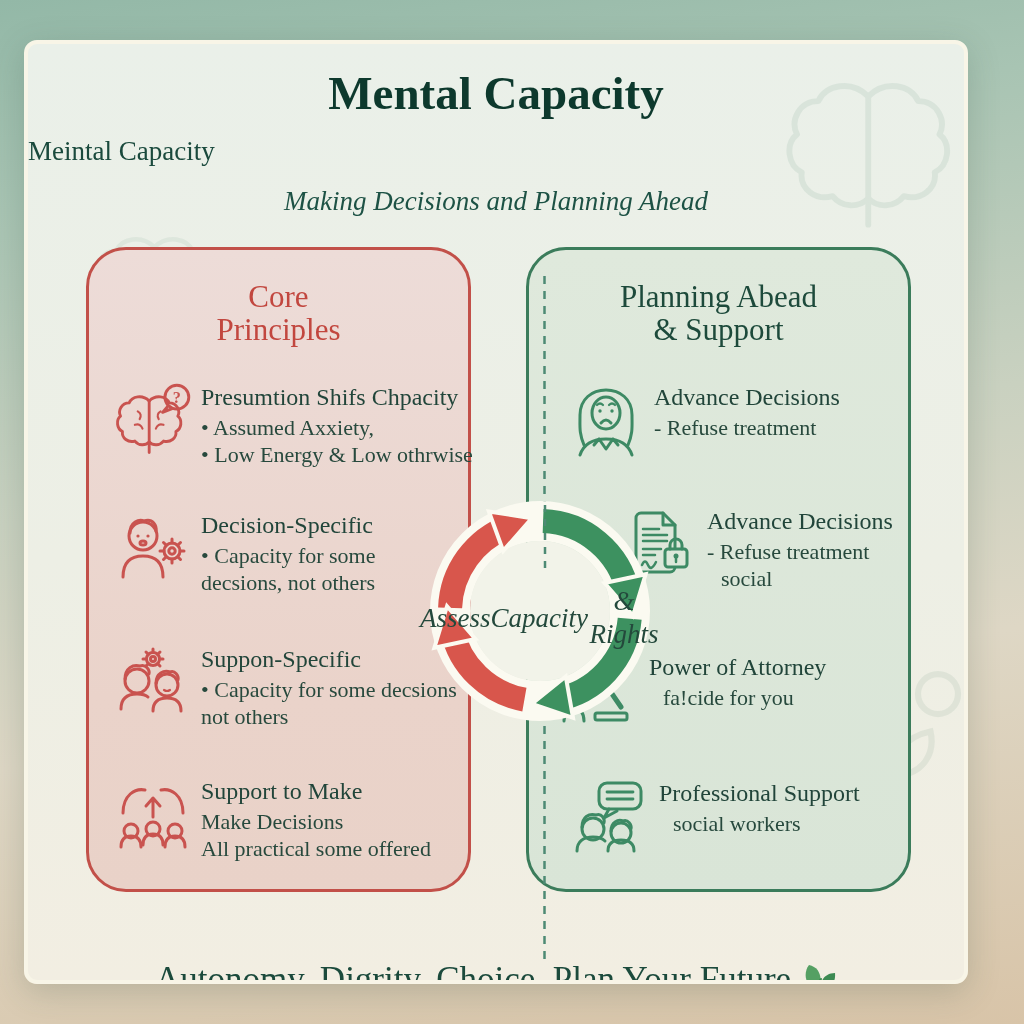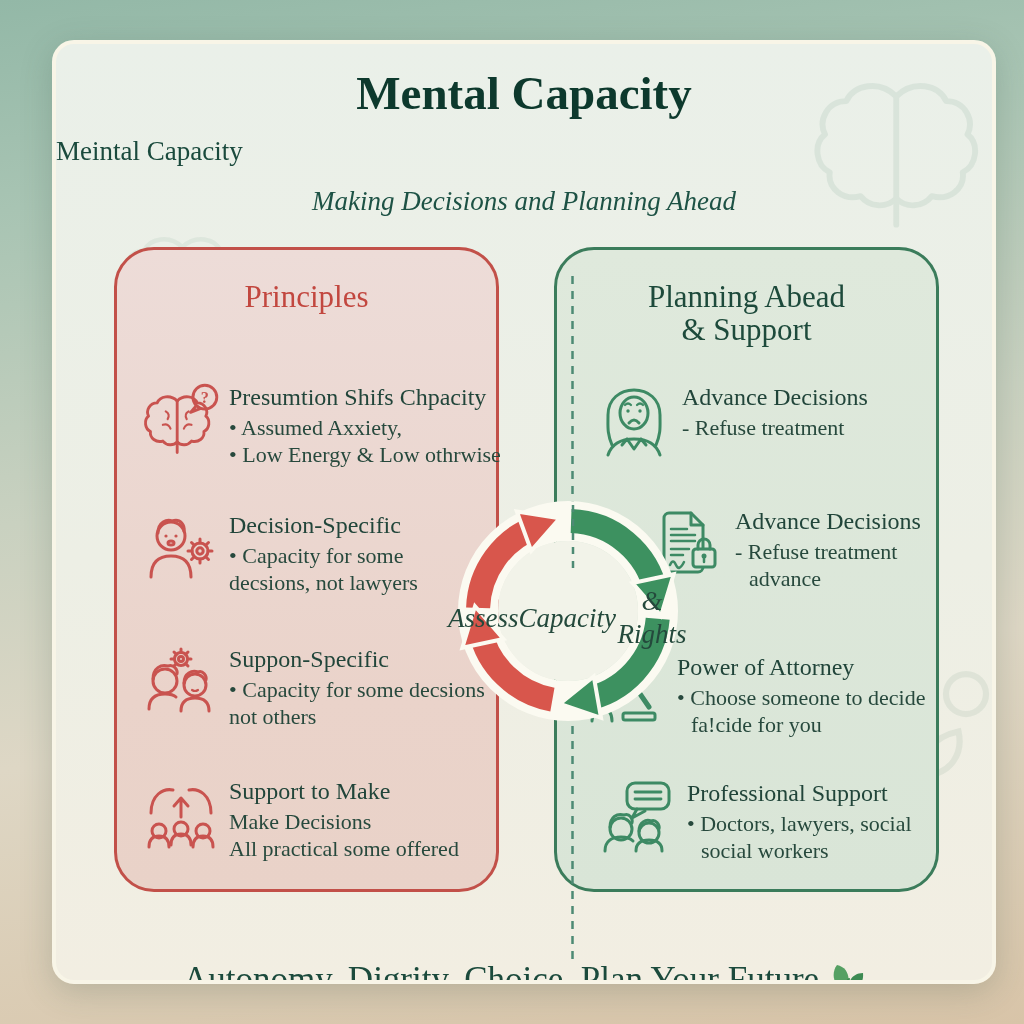--- a/index.html
+++ b/index.html
@@ -2,22 +2,22 @@
 <html><head>
 <meta charset="utf-8">
 <style>
   html,body{margin:0;padding:0;background:#888;}
   .canvas{
     position:relative;width:1024px;height:1024px;overflow:hidden;
     font-family:"Liberation Serif","DejaVu Serif",serif;
     background:linear-gradient(172deg,#93b8a7 0%,#a8c4b3 18%,#c9d1c0 45%,#ded7c5 66%,#d8c4a8 100%);
   }
   .card{
-    position:absolute;left:52px;top:40px;width:944px;height:944px;
-    border-radius:22px;border:4px solid #f8f5e7;box-sizing:border-box;
+    position:absolute;left:24px;top:40px;width:944px;height:944px;
+    border-radius:13px;border:4px solid #f8f5e7;box-sizing:border-box;
     background:linear-gradient(180deg,#eaf0e9 0%,#edefe5 55%,#f2eee2 100%);
     box-shadow:0 8px 32px rgba(55,80,68,.22);overflow:hidden;
   }
   .wm{position:absolute;opacity:.08;pointer-events:none;}
   .h-title{position:absolute;top:22px;left:0;width:100%;text-align:center;
     font-size:47px;font-weight:bold;color:#0d392d;}
   .h-sub{position:absolute;top:92px;left:0;width:100%;text-align:left;
     font-size:27px;color:#1a4a3d;}
   .h-tag{position:absolute;top:142px;left:0;width:100%;text-align:center;
     font-size:27px;font-style:italic;color:#1d5245;}
@@ -72,20 +72,21 @@
     <div class="h-title">Mental Capacity</div>
     <div class="h-sub">Meintal Capacity</div>
     <div class="h-tag">Making Decisions and Planning Ahead</div>
 
     <svg class="divider" width="5" height="684" viewBox="0 0 5 684">
       <line x1="2.5" y1="0" x2="2.5" y2="684" stroke="#4d8a74" stroke-width="2.5" stroke-dasharray="8 7"></line>
     </svg>
 
     <div class="panel panel-left">
       <div class="panel-title">
+        <div>Core</div>
         <div>Principles</div>
       </div>
 
       <div class="item" style="left:22px;top:128px">
         <div class="icon-box">
           <svg width="84" height="80" viewBox="0 0 88 80" fill="none" stroke="#c9534f" stroke-width="3" stroke-linecap="round" stroke-linejoin="round">
             <path d="M40 19 C33 12 22 14 19 21 C11 21 7 29 10 35 C5 39 6 48 12 51 C11 58 18 63 25 61 C29 66 36 66 40 62"></path>
             <path d="M40 19 C47 12 58 14 61 21 C69 21 73 29 70 35 C75 39 74 48 68 51 C69 58 62 63 55 61 C51 66 44 66 40 62"></path>
             <path d="M40 19 L40 62 M40 62 L40 73"></path>
             <path d="M28 30 q5 3 2 8 M52 30 q-5 3 -2 8 M25 44 q6 -2 8 4 M55 44 q-6 -2 -8 4" stroke-width="2.2"></path>
@@ -111,21 +112,21 @@
             <ellipse cx="30" cy="34" rx="3" ry="2"></ellipse>
             <path d="M10 68 C10 52 19 47 30 47 C41 47 50 52 50 68"></path>
             <circle cx="59" cy="42" r="8"></circle>
             <circle cx="59" cy="42" r="3.2"></circle>
             <path d="M67 42 L71 42 M64.7 47.7 L67.5 50.5 M59 50 L59 54 M53.3 47.7 L50.5 50.5 M51 42 L47 42 M53.3 36.3 L50.5 33.5 M59 34 L59 30 M64.7 36.3 L67.5 33.5"></path>
           </svg>
         </div>
         <div class="item-text">
           <div class="item-title">Decision-Specific</div>
           <div class="item-line">• Capacity for some</div>
-          <div class="item-line">decsions, not lawyers</div>
+          <div class="item-line">decsions, not others</div>
         </div>
       </div>
 
       <div class="item" style="left:22px;top:390px">
         <div class="icon-box">
           <svg width="80" height="80" viewBox="0 0 80 80" fill="none" stroke="#c9534f" stroke-width="3" stroke-linecap="round" stroke-linejoin="round">
             <circle cx="40" cy="16" r="6.5"></circle>
             <circle cx="40" cy="16" r="2.5"></circle>
             <path d="M46.5 16 L50 16 M40 9.5 L40 6 M33.5 16 L30 16 M44.6 20.6 L47 23 M35.4 11.4 L33 9 M35.4 20.6 L33 23 M44.6 11.4 L47 9"></path>
             <circle cx="24" cy="38" r="12"></circle>
@@ -200,62 +201,60 @@
             <path d="M23 60 q3 -7 6 0 q3 7 8 -3" stroke-width="2.5"></path>
             <rect x="46" y="44" width="22" height="18" rx="3" fill="#dde8da"></rect>
             <path d="M51 44 V40 a6 6 0 0 1 12 0 V44"></path>
             <circle cx="57" cy="51" r="2.5" fill="#3d8a64" stroke="none"></circle>
             <path d="M57 53 V57" stroke-width="2.5"></path>
           </svg>
         </div>
         <div class="item-text">
           <div class="item-title">Advance Decisions</div>
           <div class="item-line">- Refuse treatment</div>
-          <div class="item-line" style="padding-left:14px">advance</div>
+          <div class="item-line" style="padding-left:14px">social</div>
         </div>
       </div>
 
       <div class="item" style="left:30px;top:398px">
         <div class="icon-box">
           <svg width="80" height="80" viewBox="0 0 80 80" fill="none" stroke="#3d8a64" stroke-width="3" stroke-linecap="round" stroke-linejoin="round">
             <circle cx="13" cy="52" r="7"></circle>
             <path d="M3 70 C3 61 7 58 13 58 C19 58 23 61 23 70"></path>
             <g transform="rotate(-38 44 28)">
               <rect x="31" y="22" width="26" height="12" rx="2"></rect>
               <rect x="26" y="19" width="5" height="18" rx="2"></rect>
               <rect x="57" y="19" width="5" height="18" rx="2"></rect>
             </g>
             <path d="M47 37 L60 56" stroke-width="5"></path>
             <rect x="34" y="62" width="32" height="7" rx="2"></rect>
           </svg>
         </div>
         <div class="item-text">
           <div class="item-title">Power of Attorney</div>
-          <div class="item-line">• Choose someone to decide</div>
           <div class="item-line" style="padding-left:14px">fa!cide for you</div>
         </div>
       </div>
 
       <div class="item" style="left:40px;top:524px">
         <div class="icon-box">
           <svg width="80" height="80" viewBox="0 0 80 80" fill="none" stroke="#3d8a64" stroke-width="3" stroke-linecap="round" stroke-linejoin="round">
             <rect x="28" y="6" width="42" height="26" rx="8"></rect>
             <path d="M38 32 L33 41 L46 34"></path>
             <path d="M36 15 H62 M36 22 H62" stroke-width="2.8"></path>
             <circle cx="22" cy="52" r="11"></circle>
             <path d="M11 50 C11 40 18 36 25 38 C31 36 34 42 33 46"></path>
             <path d="M6 74 C6 64 13 60 22 60 C28 60 32 62 34 64"></path>
             <circle cx="50" cy="56" r="10"></circle>
             <path d="M40 54 C40 45 47 42 52 44 C57 42 61 48 60 52"></path>
             <path d="M37 74 C37 66 42 63 50 63 C58 63 63 66 63 74"></path>
           </svg>
         </div>
         <div class="item-text">
           <div class="item-title">Professional Support</div>
-          <div class="item-line">• Doctors, lawyers, social</div>
           <div class="item-line" style="padding-left:14px">social workers</div>
         </div>
       </div>
     </div>
 
     <div class="cycle">
       <svg width="240" height="240" viewBox="0 0 240 240">
         <circle cx="120" cy="120" r="90" fill="none" stroke="#fbfaf1" stroke-width="40"></circle>
         <circle cx="120" cy="120" r="70" fill="#f2f3e9"></circle>
         <path d="M104.4 208.6 A90 90 0 0 1 32 138.7" fill="none" stroke="#fbfaf1" stroke-width="34"></path>

